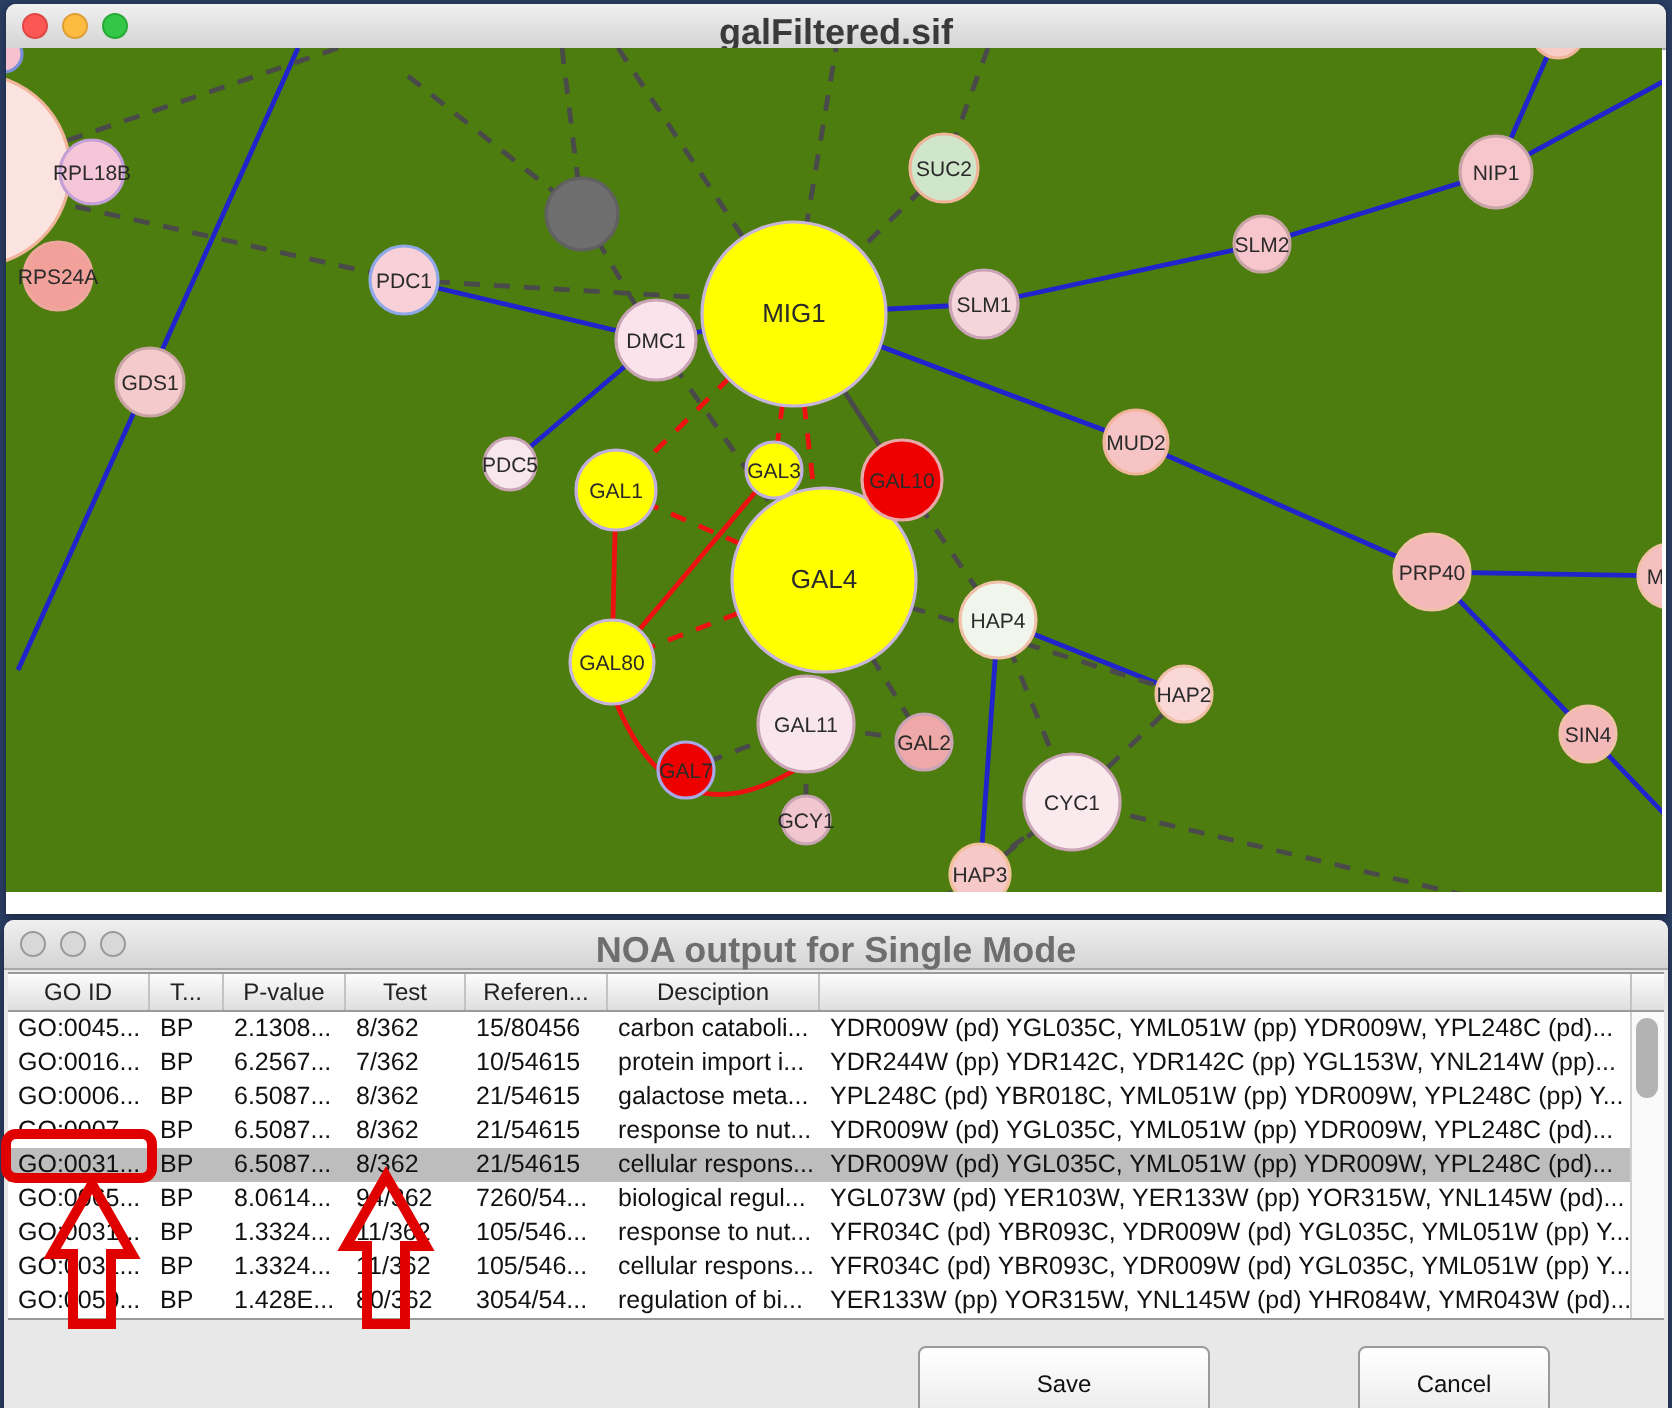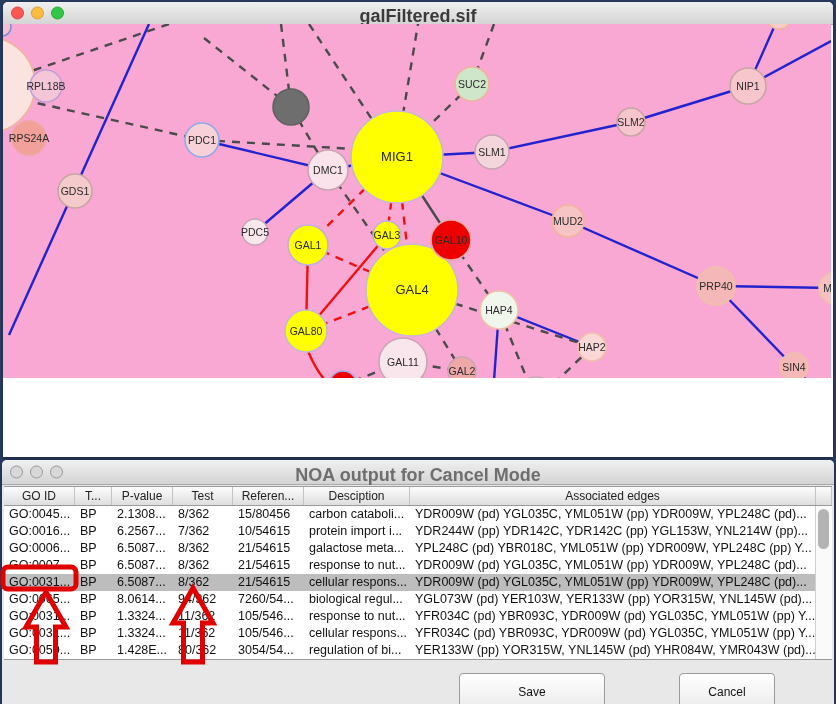--- a/index.html
+++ b/index.html
@@ -12,21 +12,21 @@
   .tl-dots{position:absolute;left:8px;top:50%;transform:translateY(-50%);display:flex;gap:7px;}
   .dot{width:13px;height:13px;border-radius:50%;box-sizing:border-box;}
   .dot.red{background:#fc5753;border:1px solid #df4744;}
   .dot.yel{background:#fdbc40;border:1px solid #de9f34;}
   .dot.grn{background:#33c748;border:1px solid #27aa35;}
   .dot.off{background:#d8d8d8;border:1px solid #9a9a9a;}
   .title{position:absolute;left:0;right:0;text-align:center;font-size:18px;font-weight:bold;color:#3a3a3a;}
   #net-window{left:3px;top:2px;width:830px;height:455px;background:#fff;border-radius:5px 5px 0 0;}
   #net-window .titlebar{height:22px;}
   #net-window .title{top:4px;}
-  #net-canvas{position:absolute;left:0;top:22px;width:828px;height:354px;background:#f9a8d4;overflow:hidden;}
+  #net-canvas{position:absolute;left:0;top:22px;width:828px;height:422px;background:#4d7c0f;overflow:hidden;}
   #noa-window{left:2px;top:460px;width:832px;height:244px;background:#e8e8e8;border-radius:5px 5px 0 0;}
   #noa-window .titlebar{height:24px;}
   #noa-window .title{top:5px;color:#6e6e6e;}
   #noa-table{position:absolute;left:2px;top:26px;right:2px;height:172px;background:#fff;border:1px solid #9a9a9a;border-left:none;border-right:none;}
   .thead{display:grid;grid-template-columns:71px 37px 61px 60px 71px 106px auto 16px;
     background:linear-gradient(#fcfcfc,#dedede);border-bottom:1px solid #9a9a9a;height:18px;}
   .th{font-size:12px;color:#222;text-align:center;line-height:18px;border-right:1px solid #c3c3c3;
       overflow:hidden;white-space:nowrap;}
   .tbody{position:absolute;left:0;top:19px;right:16px;bottom:0;overflow:hidden;}
   .trow{display:grid;grid-template-columns:71px 37px 61px 60px 71px 106px auto;height:17px;}
@@ -234,31 +234,30 @@
   </div>
 </div>
 
 <div class="window" id="noa-window">
   <div class="titlebar">
     <div class="tl-dots">
       <div class="dot off"></div>
       <div class="dot off"></div>
       <div class="dot off"></div>
     </div>
-    <div class="title">NOA output for Cancel Mode</div>
+    <div class="title">NOA output for Single Mode</div>
   </div>
   <div id="noa-table">
     <div class="thead" id="thead">
         <div class="th">GO ID</div>
         <div class="th">T...</div>
         <div class="th">P-value</div>
         <div class="th">Test</div>
         <div class="th">Referen...</div>
         <div class="th">Desciption</div>
-        <div class="th">Associated edges</div>
         <div class="th"></div>
       </div>
     <div class="tbody" id="tbody">
         <div class="trow">
           <div class="td">GO:0045...</div>
           <div class="td">BP</div>
           <div class="td">2.1308...</div>
           <div class="td">8/362</div>
           <div class="td">15/80456</div>
           <div class="td">carbon cataboli...</div>

